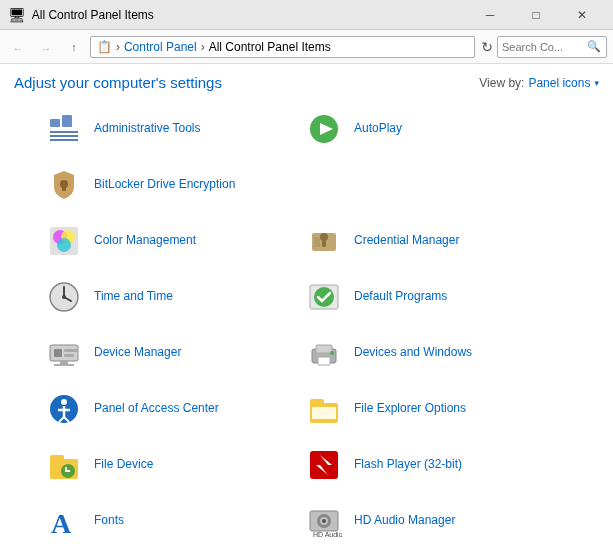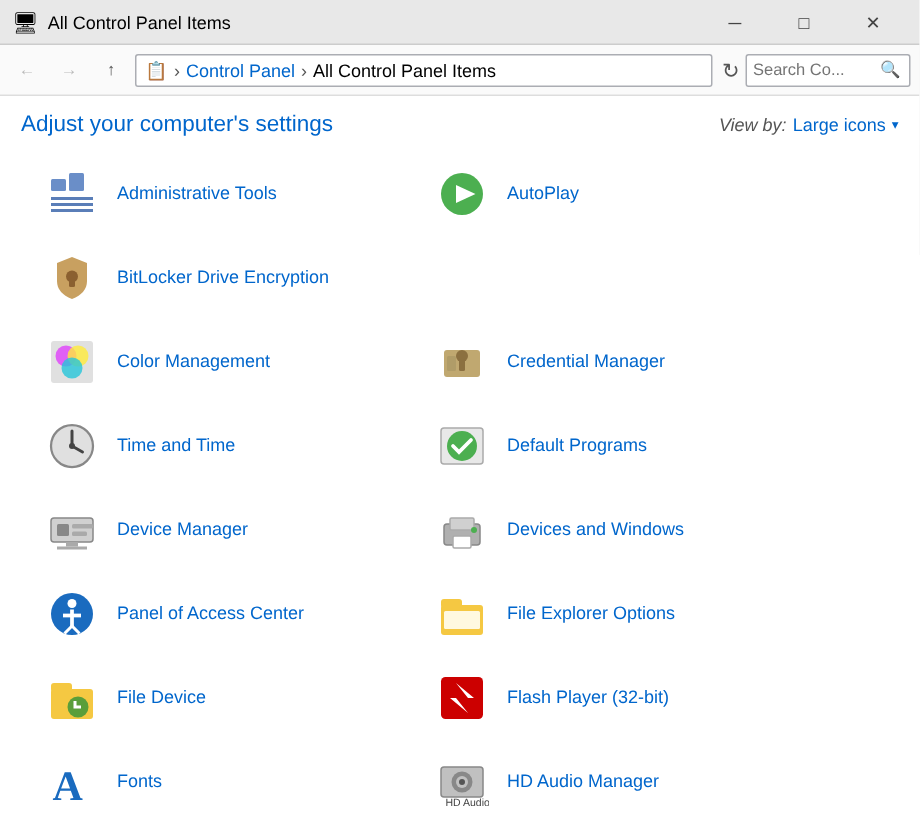--- a/index.html
+++ b/index.html
@@ -87,33 +87,34 @@
       background: #fff;
     }
     .content-header-title {
       font-size: 15px;
       color: #0066cc;
       font-weight: normal;
     }
     .view-by {
       display: flex; align-items: center; gap: 4px; font-size: 12px; color: #555;
     }
-    .view-by-label { color: #555; font-style: italic; }
+    .view-by-label { color: #555; }
     .view-by-value { color: #0066cc; cursor: pointer; }
     .view-by-arrow { color: #0066cc; font-size: 9px; }
 
     
     .items-area {
       flex: 1;
       overflow-y: auto;
       padding: 4px 0 0 20px;
       display: flex;
       flex-wrap: wrap;
       align-content: flex-start;
       position: relative;
+      margin-left: 16px;
     }
     .items-area::-webkit-scrollbar { width: 14px; }
     .items-area::-webkit-scrollbar-track { background: #f0f0f0; }
     .items-area::-webkit-scrollbar-thumb { background: #c0c0c0; border: 2px solid #f0f0f0; }
 
     .cp-item {
       width: 260px;
       height: 56px;
       display: flex;
       align-items: center;
@@ -181,21 +182,21 @@
     <input type="text" placeholder="Search Co..." style="">
     <span class="search-icon-box">🔍</span>
   </div>
 </div>
 
 <div class="main-window">
   <div class="content-header">
     <span class="content-header-title">Adjust your computer's settings</span>
     <div class="view-by">
       <span class="view-by-label">View by:</span>
-      <span class="view-by-value">Large icons</span>
+      <span class="view-by-value">Panel icons</span>
       <span class="view-by-arrow">▾</span>
     </div>
   </div>
 
   <div class="items-area" id="items-container">
   <div style="display: flex; width: 100%;">
         <div class="cp-item">
           <div class="cp-item-icon icon-admin">
             <svg width="36" height="36" viewBox="0 0 36 36">
         <rect x="4" y="8" width="10" height="8" fill="#6a8ec8" rx="1"></rect>

